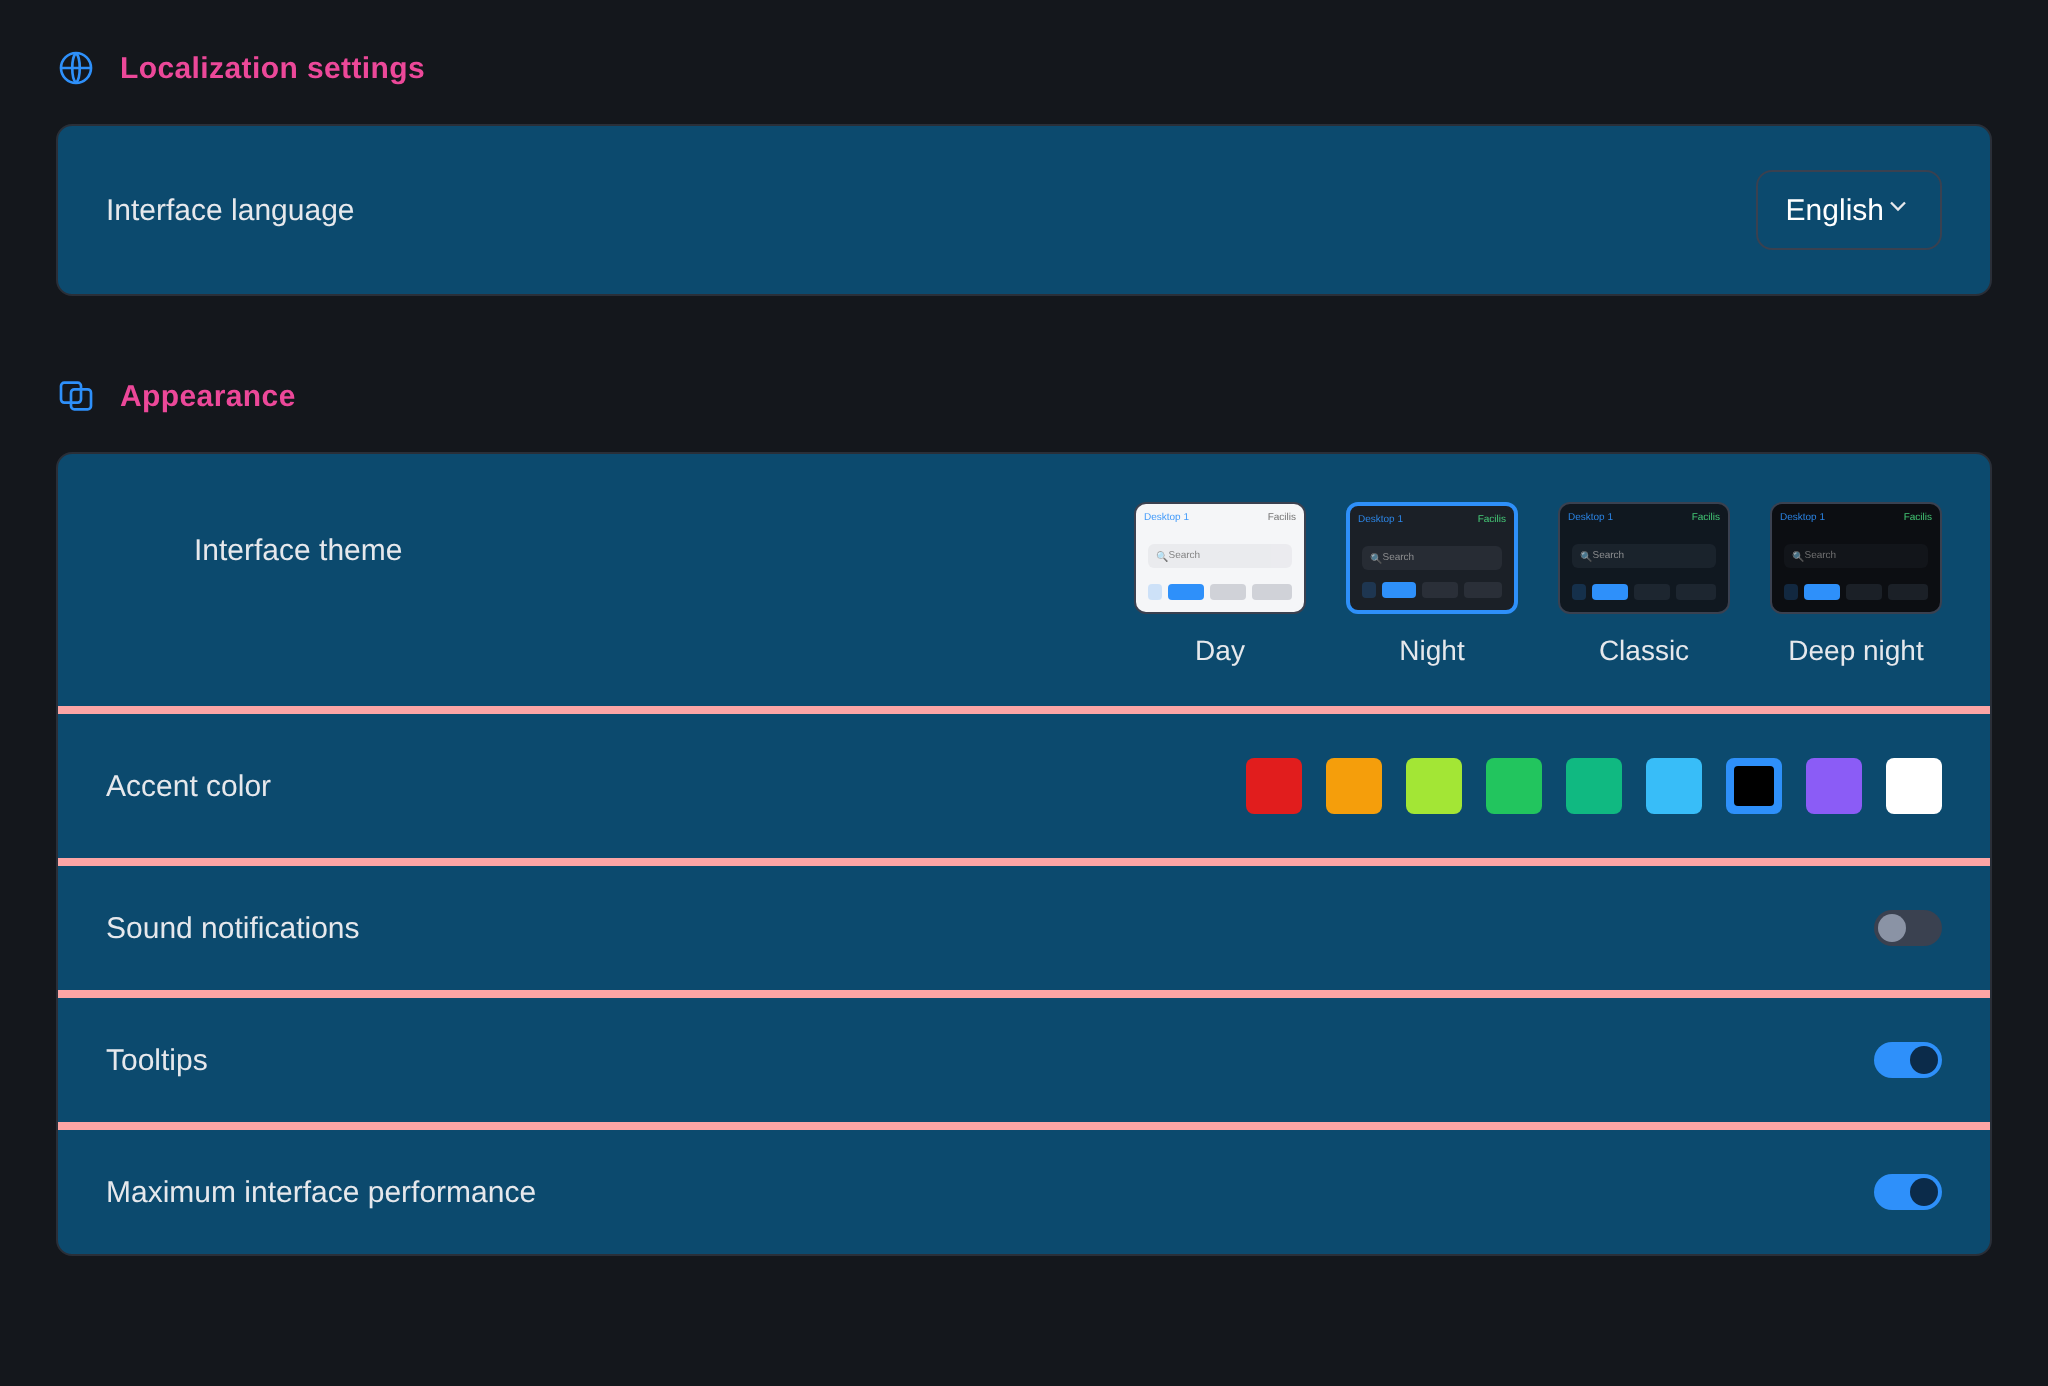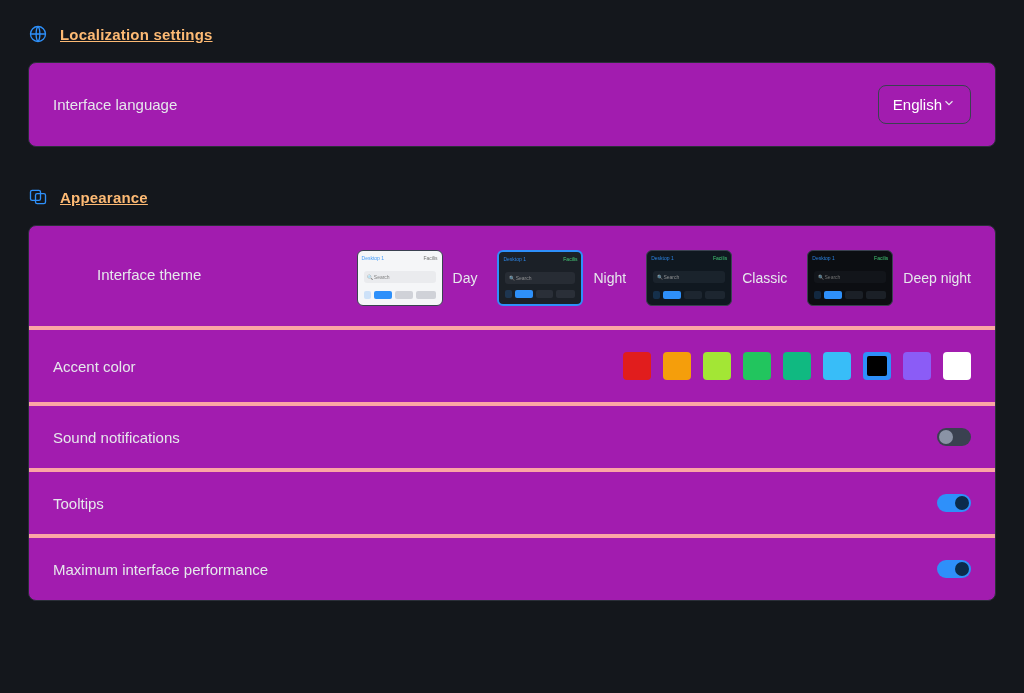--- a/index.html
+++ b/index.html
@@ -24,26 +24,25 @@
   .section-header .icon {
     width: 20px;
     height: 20px;
     stroke: #2e90fa;
     fill: none;
     stroke-width: 1.6;
   }
   .section-header .title {
     font-size: 15px;
     font-weight: 700;
-    color: #fdba74;
+    color: #ec4899;
     letter-spacing: 0.2px;
-    text-decoration: underline;
   }
   .panel {
-    background: #a21caf;
+    background: #0c4a6e;
     border-radius: 8px;
     border: 1px solid #2a2f38;
   }
   .row {
     display: flex;
     align-items: center;
     justify-content: space-between;
     padding: 22px 24px;
     border-top: 4px solid #fca5a5;
   }
@@ -65,21 +64,21 @@
   }
   .dropdown svg { width: 14px; height: 14px; stroke: #e6e8ec; fill:none; stroke-width:2;}
   
   .themes {
     display: flex;
     gap: 20px;
     align-items: flex-start;
   }
   .theme-opt {
     display: flex;
-    flex-direction: row;
+    flex-direction: column;
     align-items: center;
     gap: 10px;
     cursor: pointer;
   }
   .theme-thumb {
     width: 86px;
     height: 56px;
     border-radius: 6px;
     border: 1px solid #3a4150;
     position: relative;

